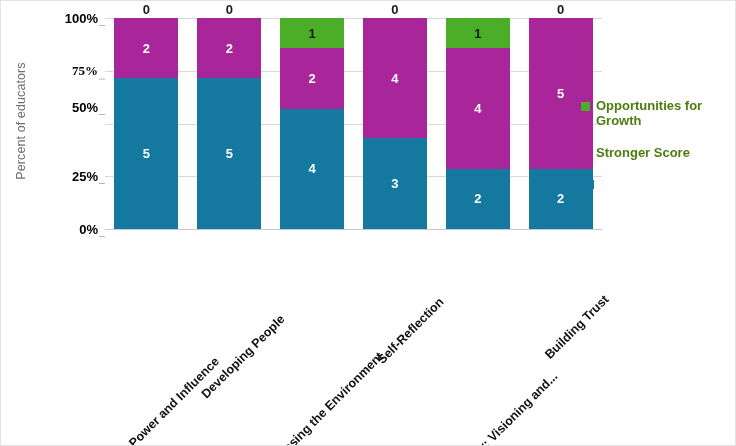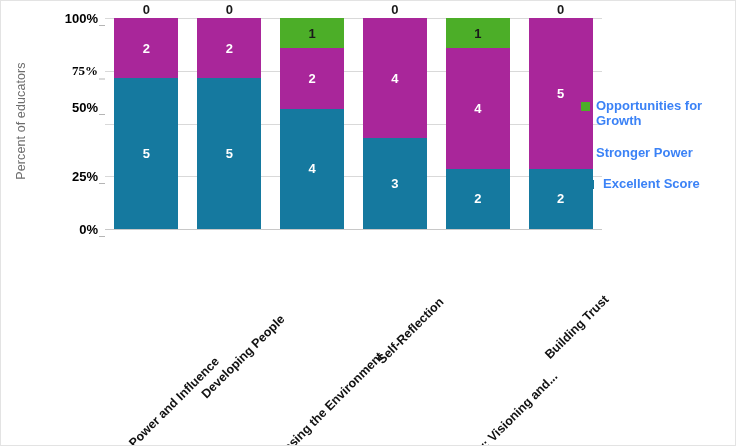--- a/index.html
+++ b/index.html
@@ -156,21 +156,21 @@
   .legend-swatch {
     width: 9px;
     height: 9px;
     flex: 0 0 9px;
     margin-top: 4px;
     margin-right: 6px;
   }
   .legend-label {
     font-size: 13px;
     font-weight: bold;
-    color: #3b82f6;
+    color: #4d7c0f;
     line-height: 1.18;
   }
   #legend-item-excellent {
     margin-top: 10px;
     margin-left: 4px;
   }
   #legend-item-excellent .legend-swatch {
     margin-right: 9px;
   }
 </style>
@@ -266,21 +266,20 @@
       <div class="xlabel" style="left: 471.583px; transform: rotate(-45deg) translateX(-100%);">Building Trust</div>
     </div>
 
   <div id="legend">
       <div class="legend-item">
         <span class="legend-swatch" style="background: rgb(76, 174, 40);"></span>
         <span class="legend-label">Opportunities for Growth</span>
       </div>
       <div class="legend-item">
         <span class="legend-swatch" style="background: rgb(169, 38, 154);"></span>
-        <span class="legend-label">Stronger Power</span>
+        <span class="legend-label">Stronger Score</span>
       </div>
       <div class="legend-item" id="legend-item-excellent">
         <span class="legend-swatch" style="background: rgb(21, 121, 159);"></span>
-        <span class="legend-label">Excellent Score</span>
       </div>
     </div>
 
 </div>
 
 </body></html>

